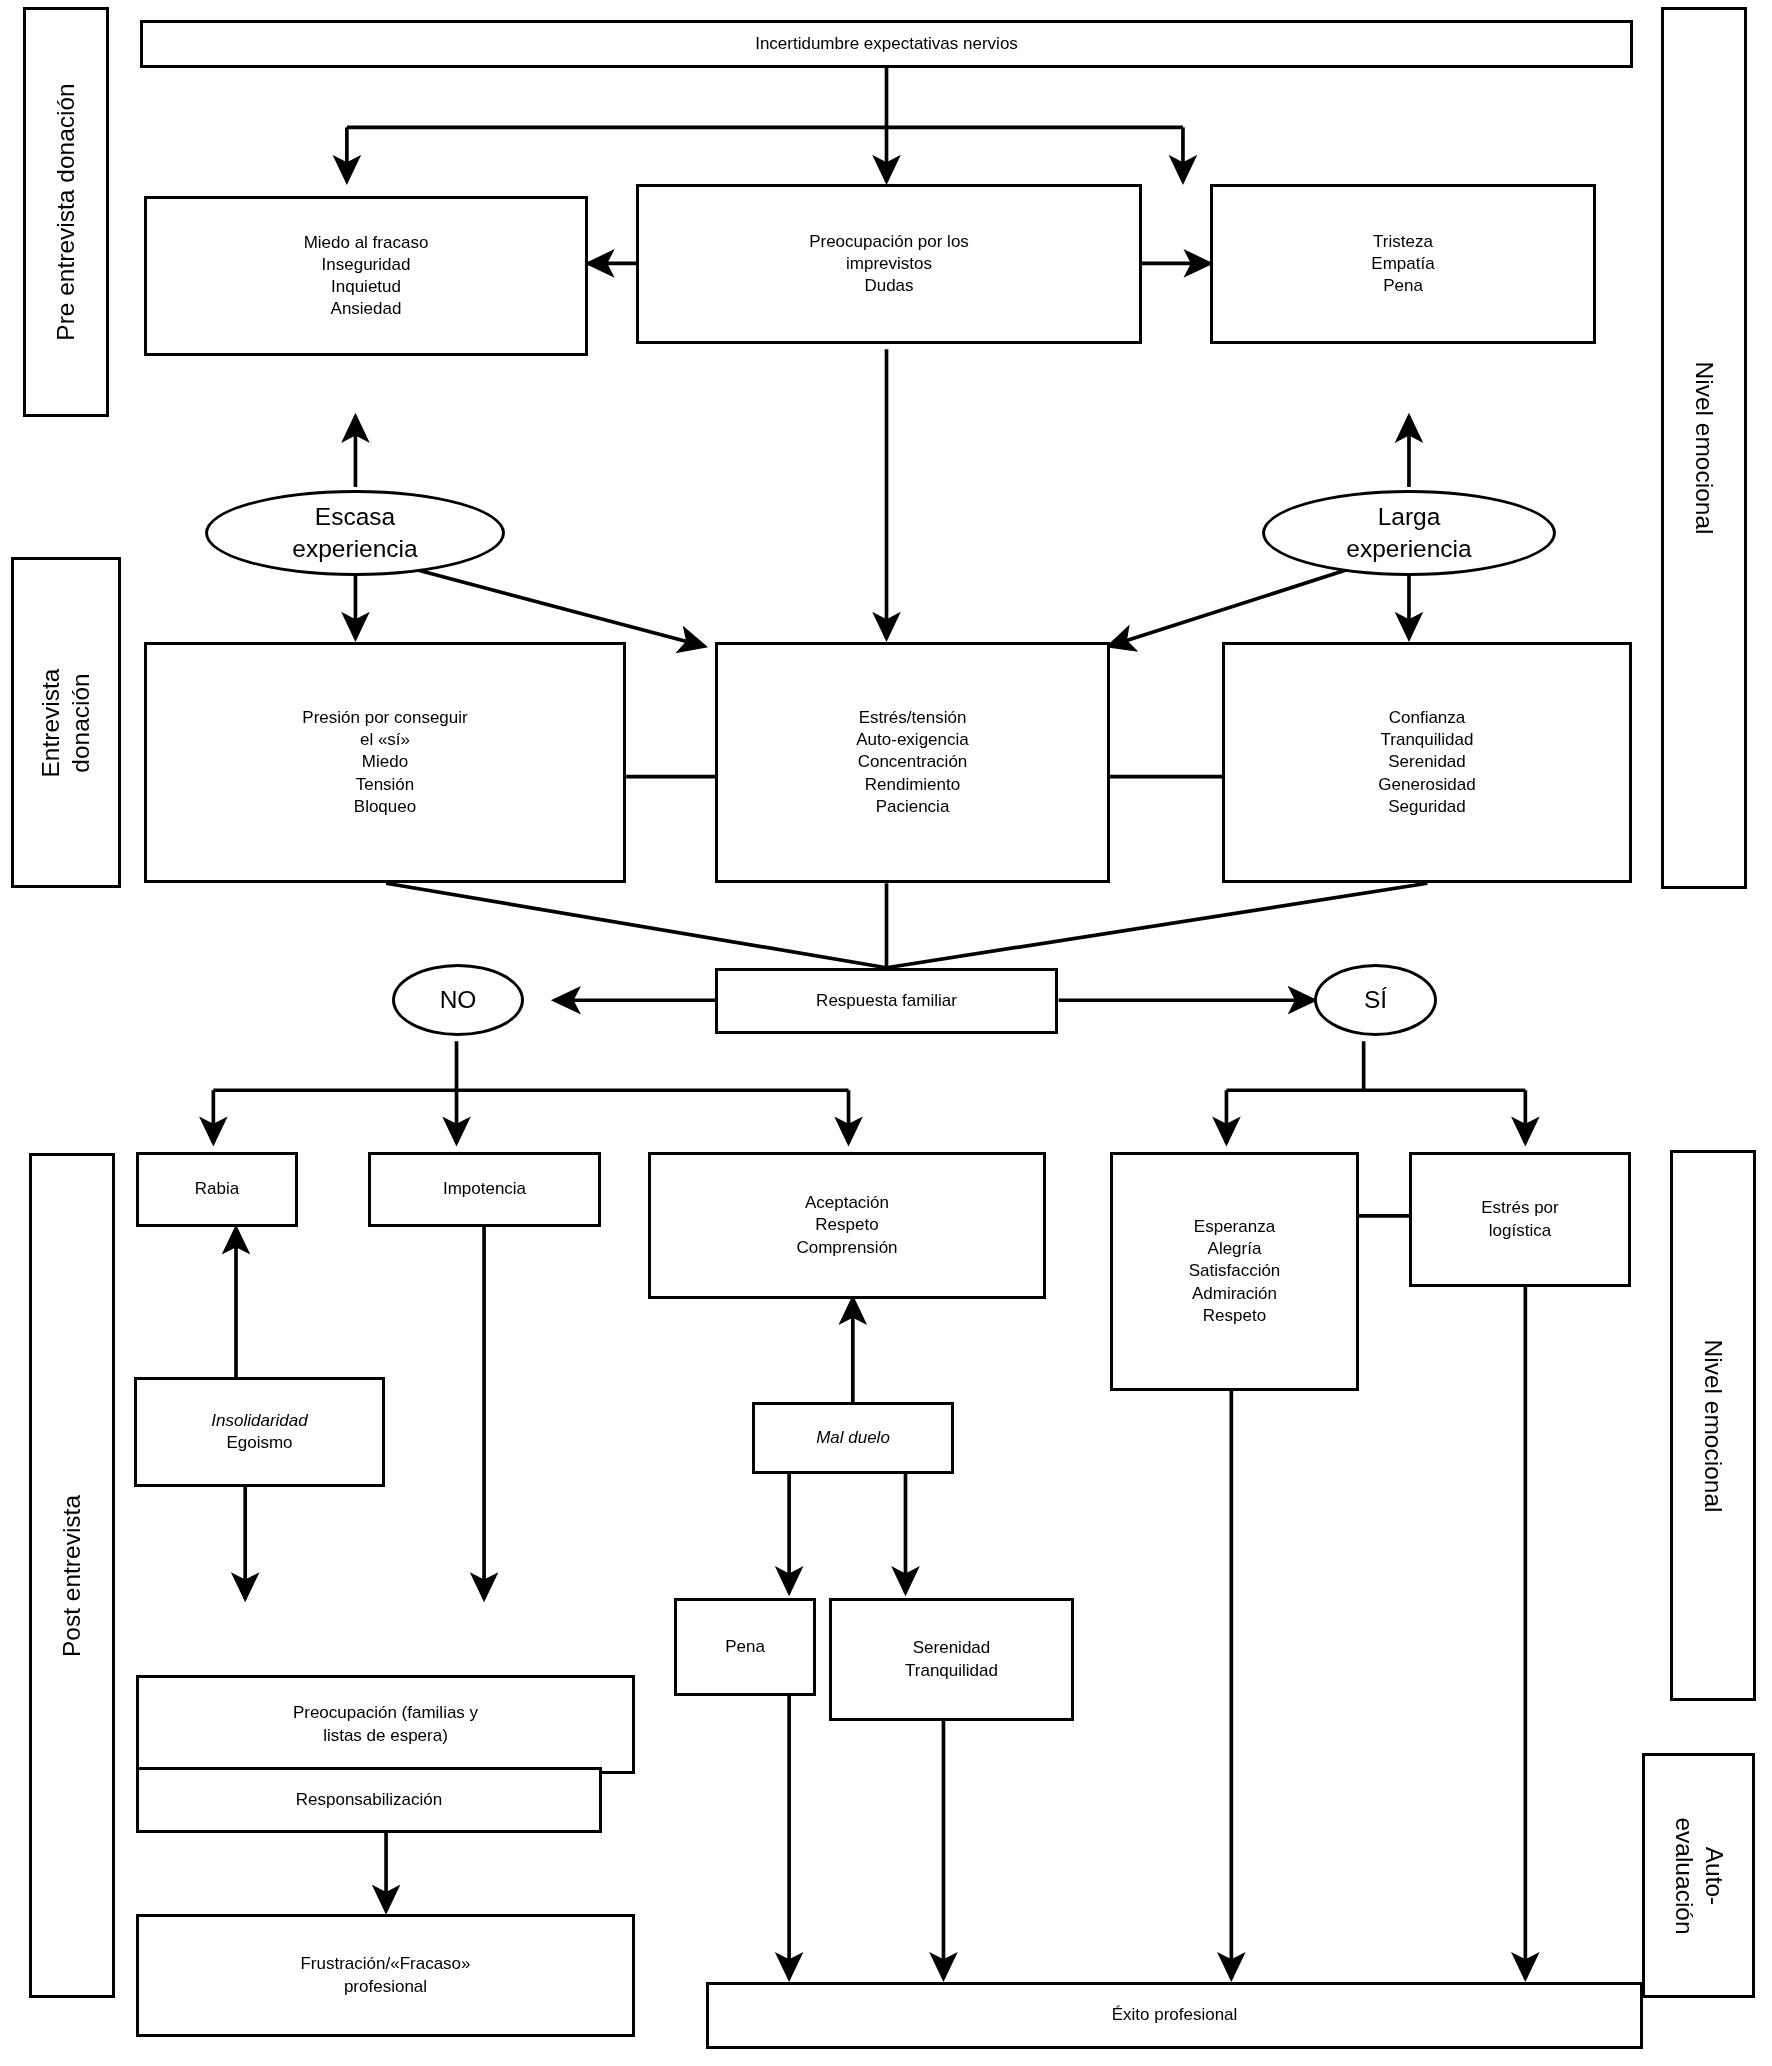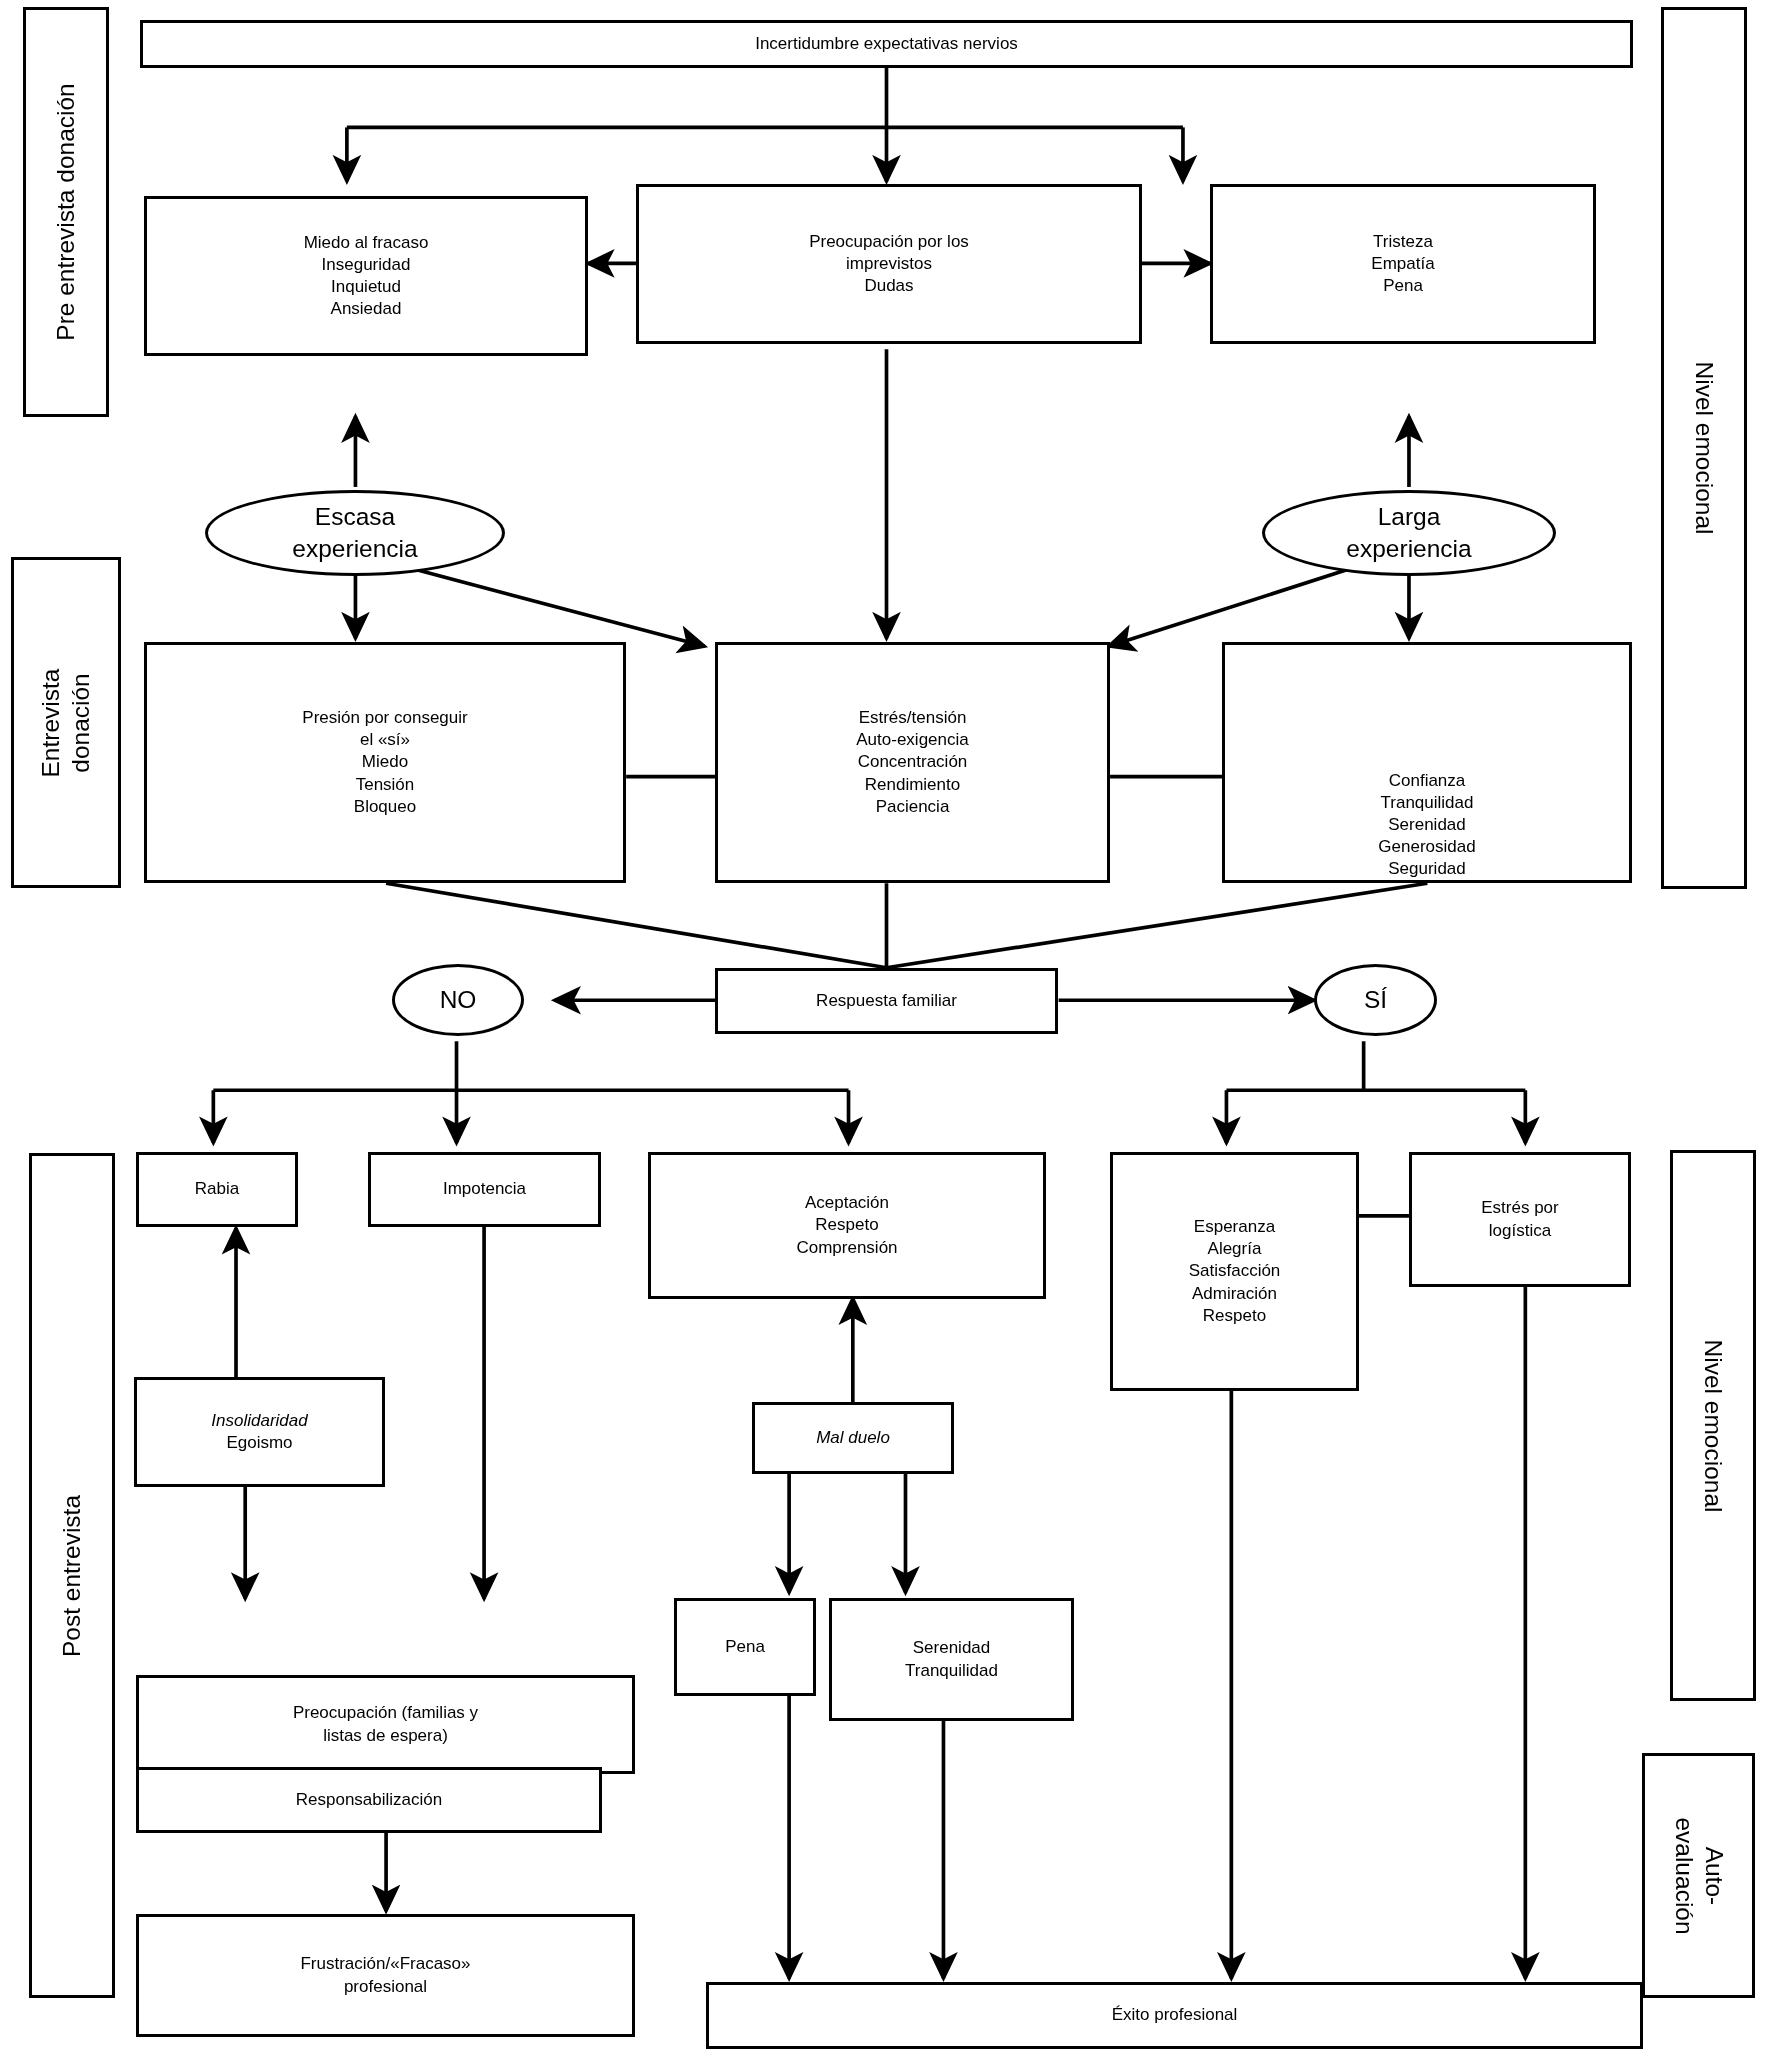--- a/index.html
+++ b/index.html
@@ -206,21 +206,21 @@
   </div>
 
   <div class="node" style="left:144px; top:642px; width:482px; height:241px;">
     <span class="lines"><span>Presión por conseguir</span><br><span>el «sí»</span><br><span>Miedo</span><br><span>Tensión</span><br><span>Bloqueo</span></span>
   </div>
 
   <div class="node" style="left:715px; top:642px; width:395px; height:241px;">
     <span class="lines"><span>Estrés/tensión</span><br><span>Auto-exigencia</span><br><span>Concentración</span><br><span>Rendimiento</span><br><span>Paciencia</span></span>
   </div>
 
-  <div class="node" style="left:1222px; top:642px; width:410px; height:241px;align-items:flex-end;">
+  <div class="node" style="left:1222px; top:642px; width:410px; height:241px;">
     <span class="lines"><span>Confianza</span><br><span>Tranquilidad</span><br><span>Serenidad</span><br><span>Generosidad</span><br><span>Seguridad</span></span>
   </div>
 
   <div class="node" style="left:715px; top:968px; width:343px; height:66px;">
     <span class="lines"><span>Respuesta familiar</span></span>
   </div>
 
   <div class="ell" style="left:392px; top:964px; width:132px; height:72px;">
     <span class="lines"><span>NO</span></span>
   </div>

